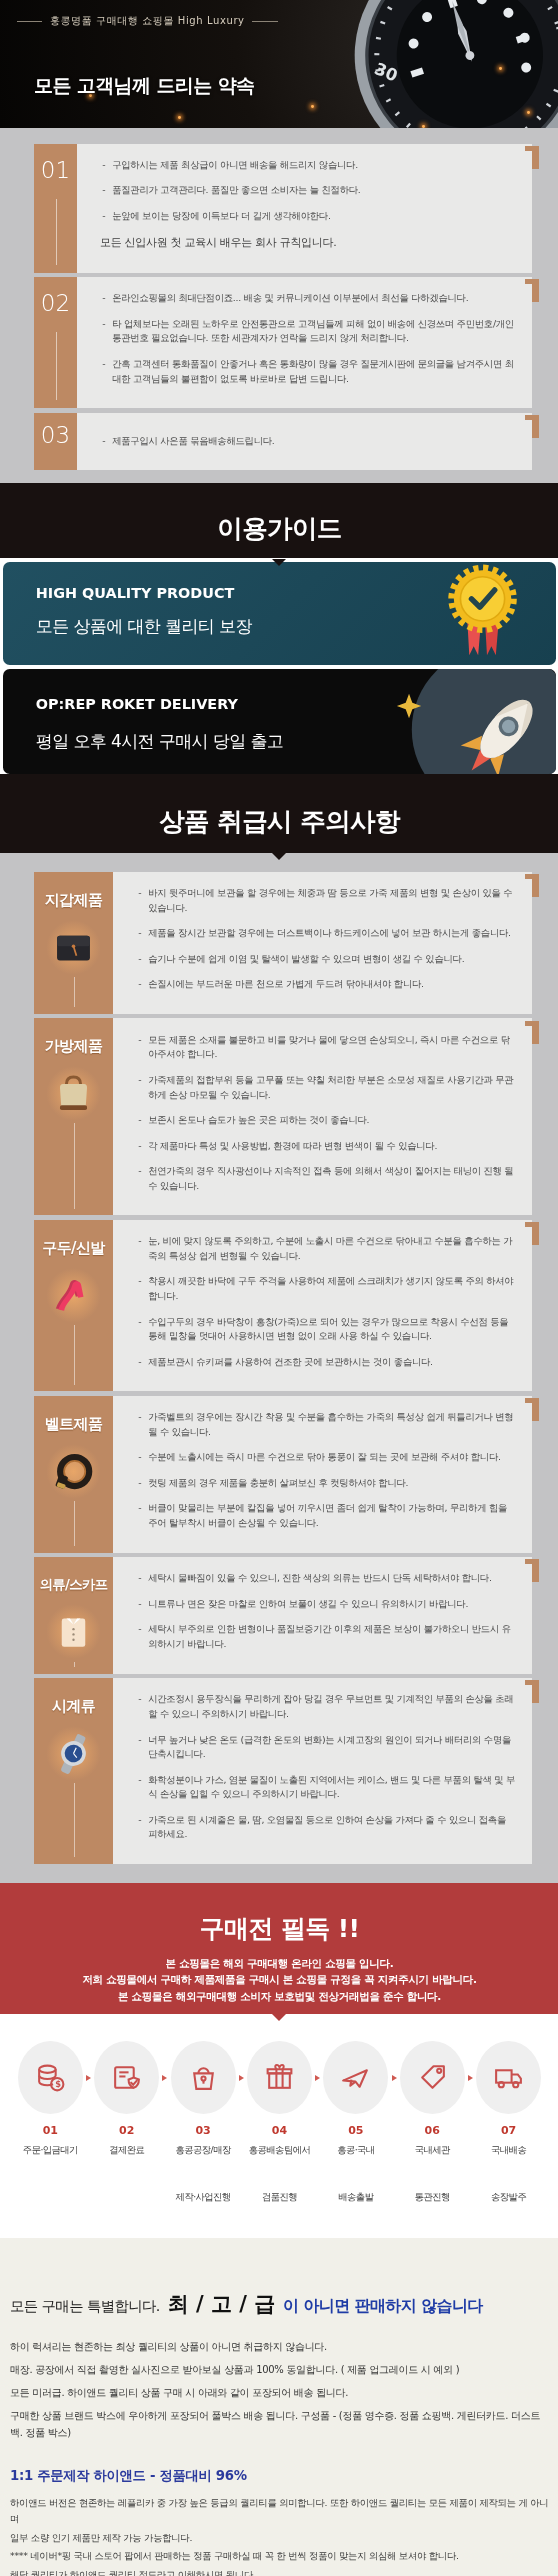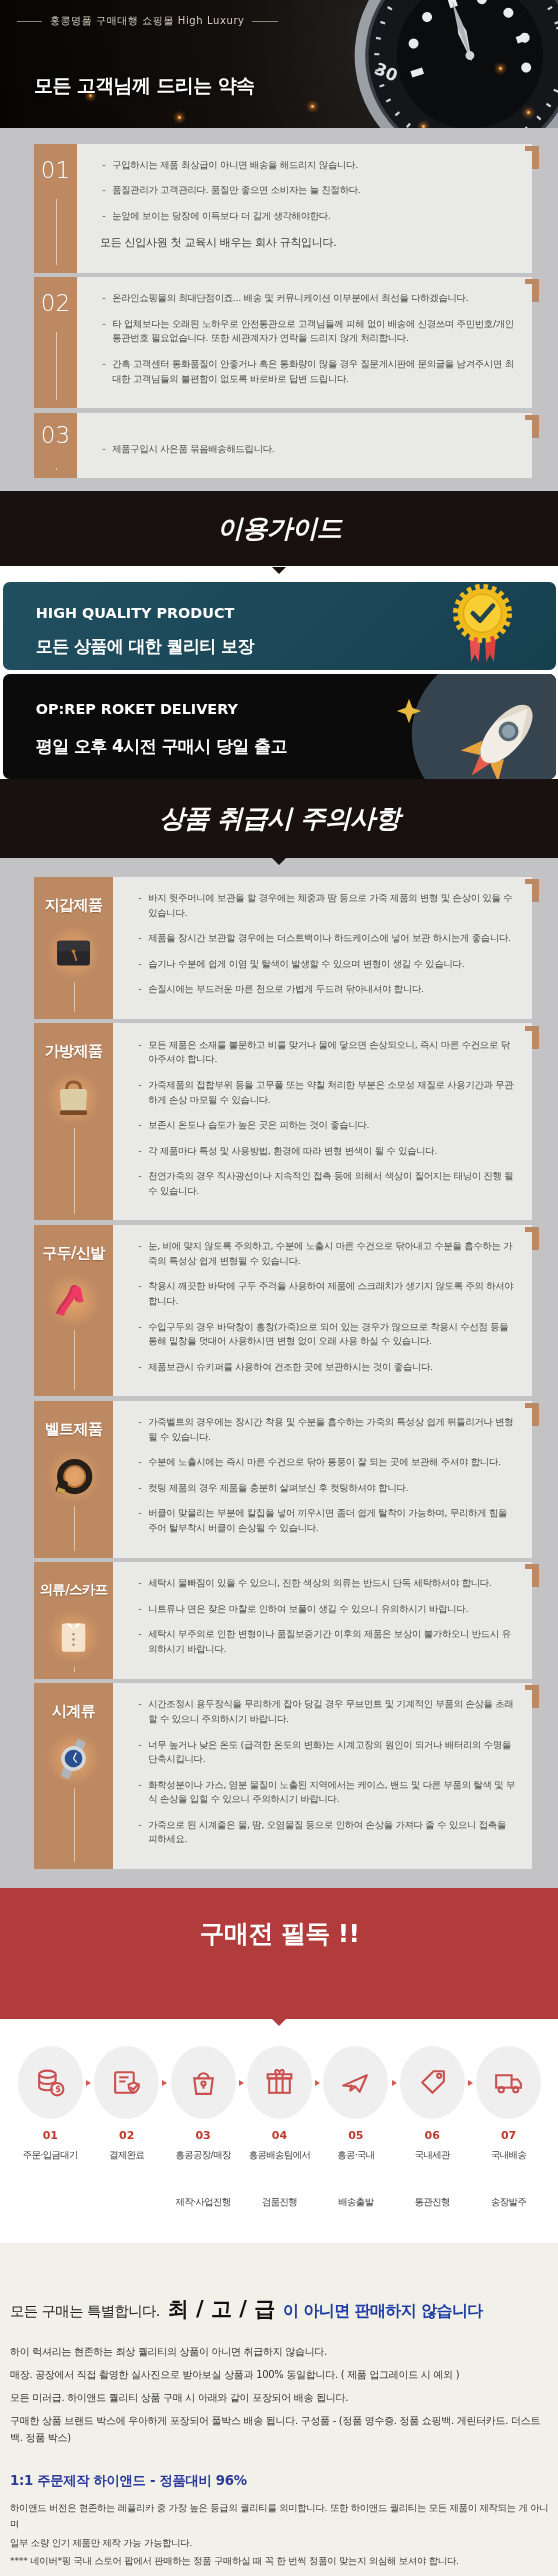--- a/index.html
+++ b/index.html
@@ -32,32 +32,32 @@
   
   .care-side{width:79px;background:#bd8963;color:#fff;display:flex;flex-direction:column;align-items:center;padding-top:19px;position:relative;flex-shrink:0;}
   .care-side .care-title{font-size:15px;font-weight:bold;letter-spacing:-0.6px;text-shadow:0 0.6px 1.1px rgba(120,70,30,.6);}
   .care-glow{margin-top:10px;width:55px;height:55px;display:flex;align-items:center;justify-content:center;background:radial-gradient(circle,#e8a668 0%,rgba(232,166,104,0) 70%);}
   .care-side::after{content:"";position:absolute;top:105px;bottom:6.7px;left:50%;width:0.6px;background:rgba(255,255,255,.5);}
   .panel.min1{min-height:100px;} .panel.min2{min-height:129px;} .panel.min3{min-height:129px;}
   .panel.min4{min-height:116px;} .panel.min5{min-height:97px;} .panel.min6{min-height:128px;}
 
   
   .dark-header{position:relative;background:#181110;color:#fff;text-align:center;}
-  .dark-header h2{margin:0;padding:0;font-weight:bold;letter-spacing:-0.6px;font-style:italic;}
+  .dark-header h2{margin:0;padding:8px;font-weight:bold;letter-spacing:-0.6px;}
   .guide-h{height:75px;} .guide-h h2{font-size:25.5px;line-height:75px;}
   .caution-h{height:79px;} .caution-h h2{font-size:25.5px;line-height:79px;}
   .tri-down{position:absolute;left:50%;bottom:-7.2px;margin-left:-7.8px;width:0;height:0;border-left:7.8px solid transparent;border-right:7.8px solid transparent;border-top:7.8px solid #181110;z-index:5;}
 
   
   .features{background:#fff;padding:0 2.8px;}
-  .feature-card{position:relative;height:88px;border-radius:6.7px;overflow:hidden;margin-top:16px;}
+  .feature-card{position:relative;height:103px;border-radius:6.7px;overflow:hidden;margin-top:4px;}
   .feature-card.quality{background:linear-gradient(135deg,#215061 0%,#17404f 100%);}
   .feature-card.delivery{background:#0b0b0b;margin-top:3.3px;height:105px;}
   .feature-title{position:absolute;left:33px;top:23px;color:#fff;font-size:14.4px;font-weight:bold;letter-spacing:0;}
-  .feature-sub{position:absolute;left:33px;top:53px;color:#fff;font-size:17px;font-weight:bold;letter-spacing:-0.6px;}
+  .feature-sub{position:absolute;left:33px;top:53px;color:#fff;font-size:17px;font-weight:normal;letter-spacing:-0.6px;}
   .feature-art{position:absolute;right:16.6px;top:0;height:100%;}
   .delivery .feature-title{top:27px;} .delivery .feature-sub{top:61px;}
   .rocket-wrap{position:absolute;right:0;top:0;width:200px;height:100%;}
 
   
   .notice{position:relative;background:#b23c3c;color:#fff;text-align:center;height:131px;}
   .notice h2{margin:0;padding-top:29px;font-size:25px;font-weight:bold;letter-spacing:-0.6px;}
   .notice .nline{font-size:10.5px;font-weight:bold;letter-spacing:-0.3px;line-height:1.55;margin:0;}
   .notice .nlines{margin-top:10px;}
   .notice .tri{position:absolute;left:50%;bottom:-7.2px;margin-left:-7.2px;border-left:7.2px solid transparent;border-right:7.2px solid transparent;border-top:7.2px solid #b23c3c;width:0;height:0;}
@@ -150,21 +150,21 @@
             <p class="dash">온라인쇼핑몰의 최대단점이죠... 배송 및 커뮤니케이션 이부분에서 최선을 다하겠습니다.</p>
             <p class="dash">타 업체보다는 오래된 노하우로 안전통관으로 고객님들께 피해 없이 배송에 신경쓰며 주민번호/개인통관번호 필요없습니다. 또한 세관계자가 연락을 드리지 않게 처리합니다.</p>
             <p class="dash">간혹 고객센터 통화품질이 안좋거나 혹은 통화량이 많을 경우 질문게시판에 문의글을 남겨주시면 최대한 고객님들의 불편함이 없도록 바로바로 답변 드립니다.</p>
           </div>
       </div>
     </div>
     <div class="panel" style="min-height:47px">
       <div class="panel-side" style="padding-top:11px">
           <span class="num">03</span>
         </div>
-      <div class="panel-body" style="padding-top:29px">
+      <div class="panel-body" style="padding-top:21px">
           <div class="corner"></div>
         <div>
             <p class="dash">제품구입시 사은품 묶음배송해드립니다.</p>
           </div>
       </div>
     </div>
   </section>
 
   <section class="dark-header guide-h">
     <h2>이용가이드</h2>
@@ -347,20 +347,25 @@
             <p class="dash">너무 높거나 낮은 온도 (급격한 온도의 변화)는 시계고장의 원인이 되거나 배터리의 수명을 단축시킵니다.</p>
             <p class="dash">화학성분이나 가스, 염분 물질이 노출된 지역에서는 케이스, 밴드 및 다른 부품의 탈색 및 부식 손상을 입힐 수 있으니 주의하시기 바랍니다.</p>
             <p class="dash">가죽으로 된 시계줄은 물, 땀, 오염물질 등으로 인하여 손상을 가져다 줄 수 있으니 접촉을 피하세요.</p>
           </div>
       </div>
     </div>
   </section>
 
   <section class="notice">
     <h2>구매전 필독 !!</h2>
+    <div class="nlines">
+        <p class="nline">본 쇼핑몰은 해외 구매대행 온라인 쇼핑몰 입니다.</p>
+        <p class="nline">저희 쇼핑몰에서 구매하 제품제품을 구매시 본 쇼핑몰 규정을 꼭 지켜주시기 바랍니다.</p>
+        <p class="nline">본 쇼핑몰은 해외구매대행  소비자 보호법및 전상거래법을 준수 합니다.</p>
+      </div>
     <div class="tri"></div>
   </section>
 
   <section class="process">
     <div class="steps-row">
       <div class="step">
         <div class="step-circle">
             <svg width="33" height="33" viewBox="0 0 64 64" fill="none" stroke="#c9504e" stroke-width="4">
               <ellipse cx="26" cy="16" rx="16" ry="7"></ellipse>
               <path d="M10 16 v12 c0 4 7 7 16 7 s16 -3 16 -7 v-12"></path>

